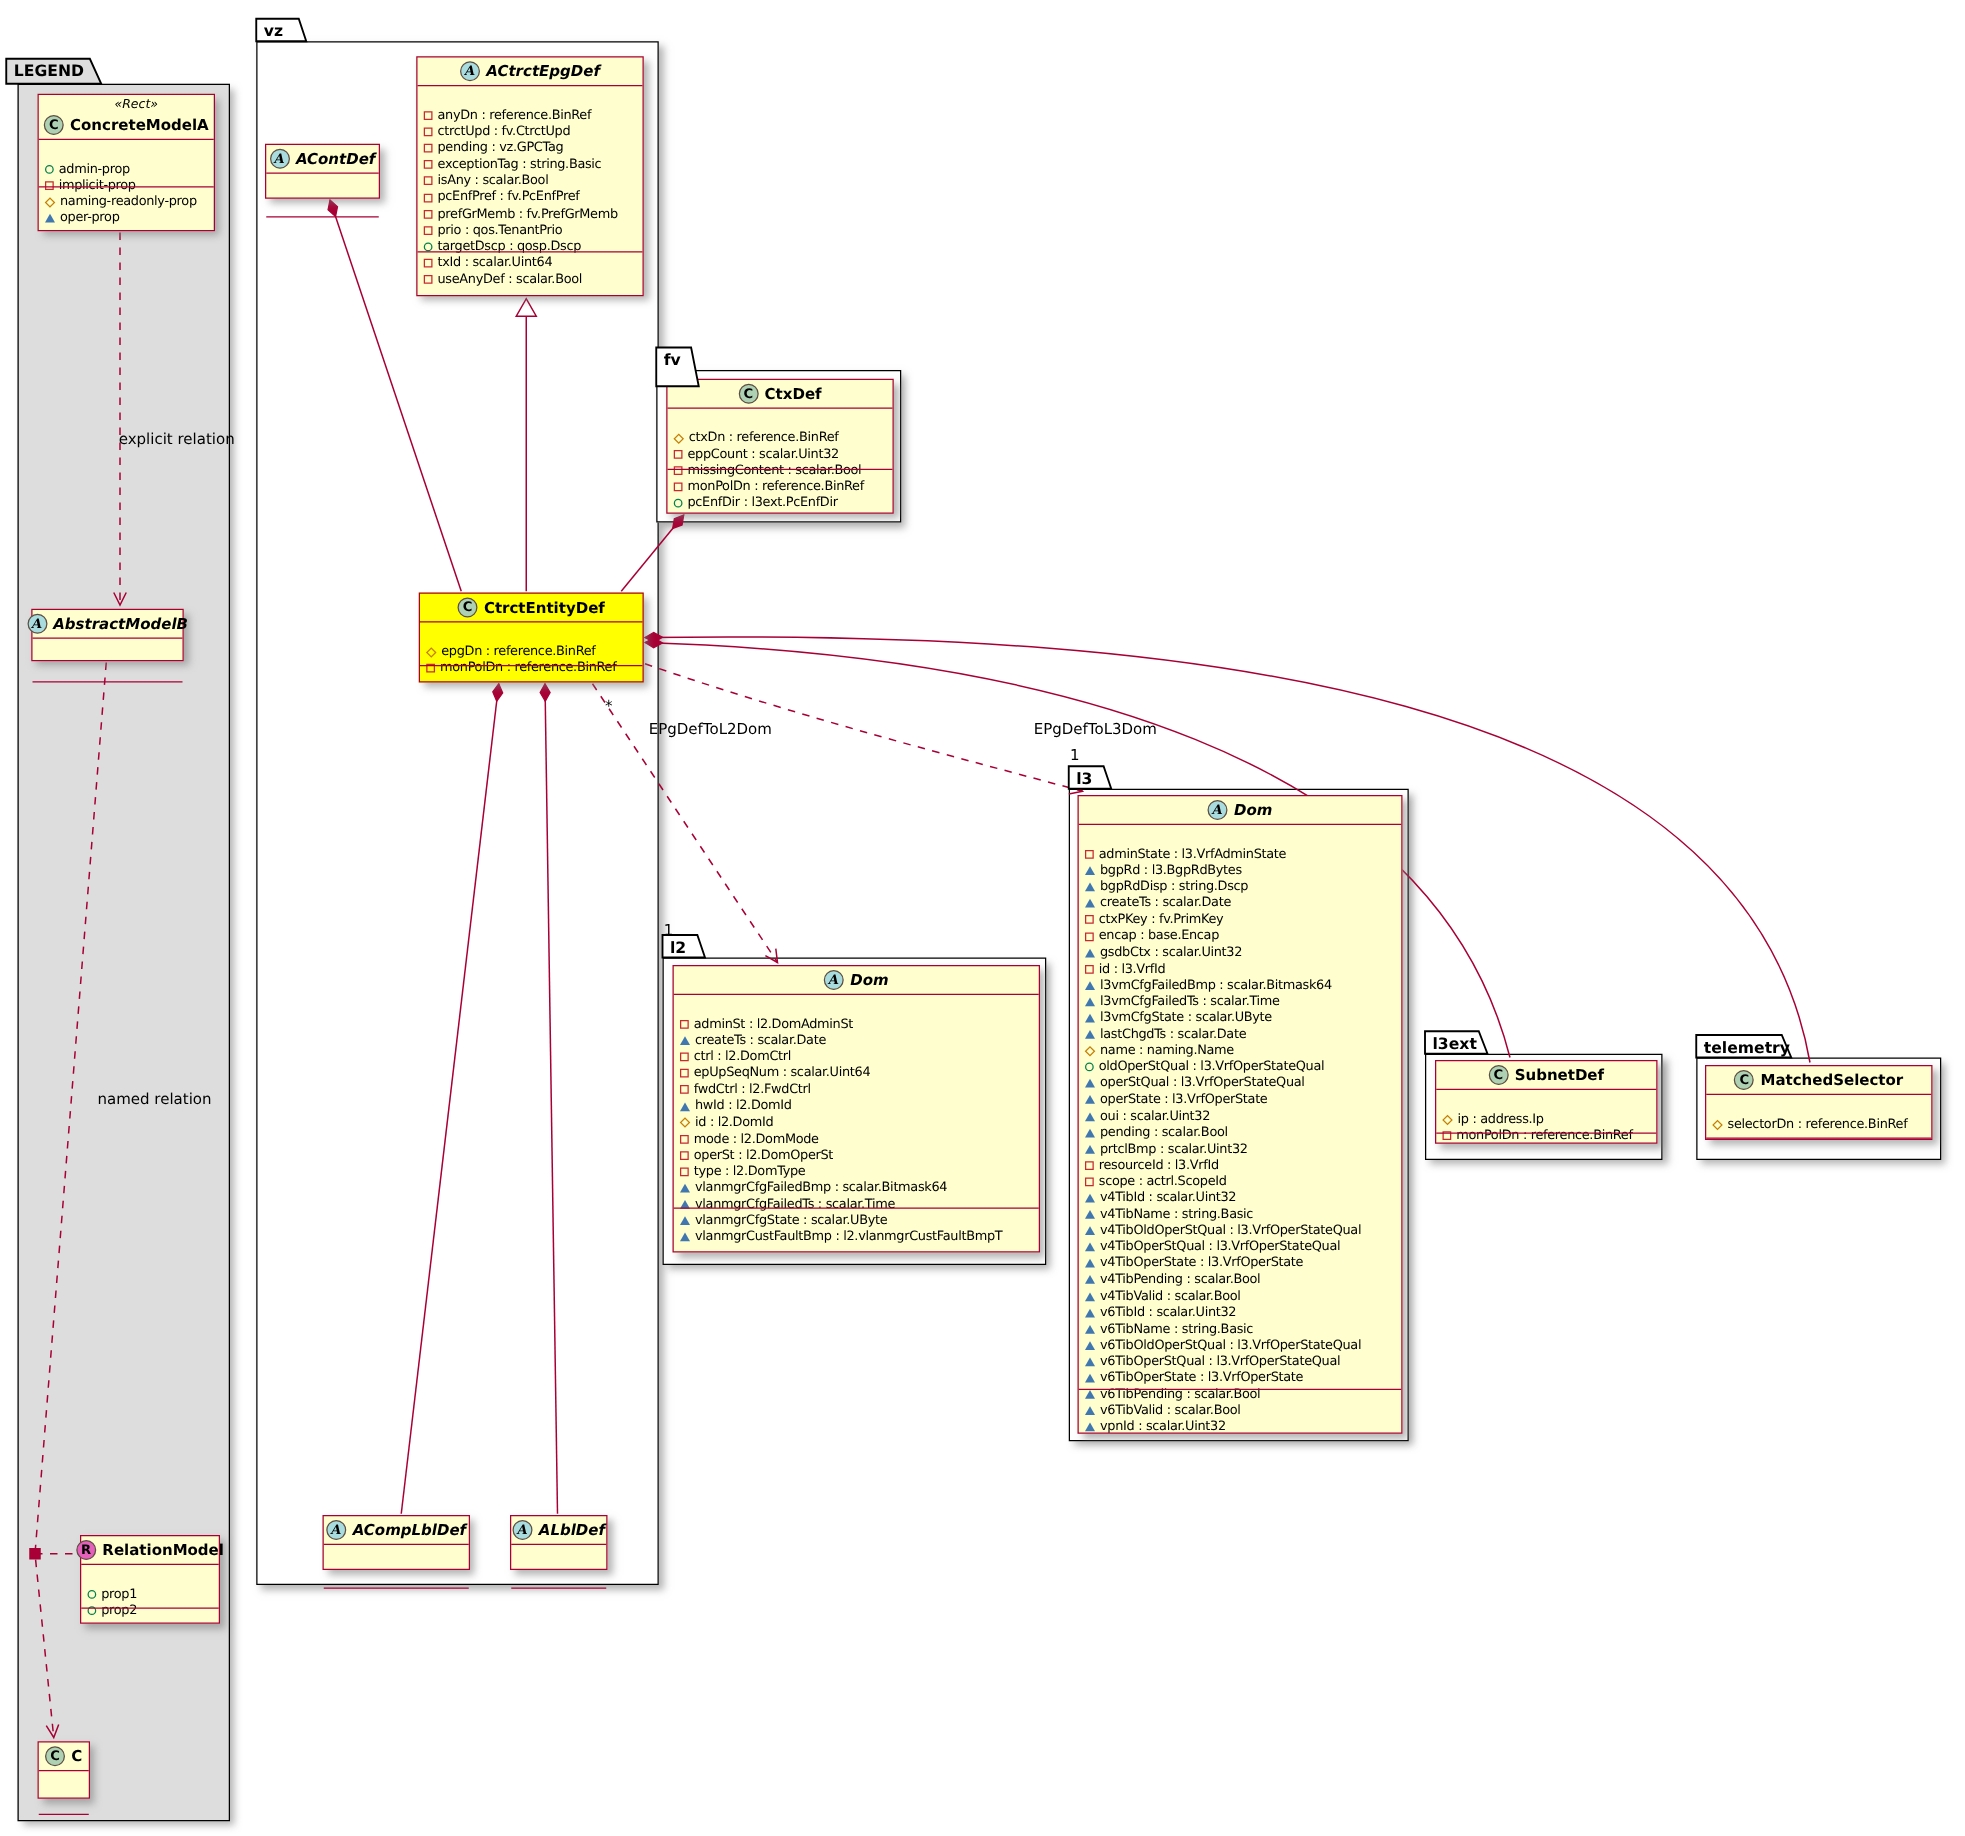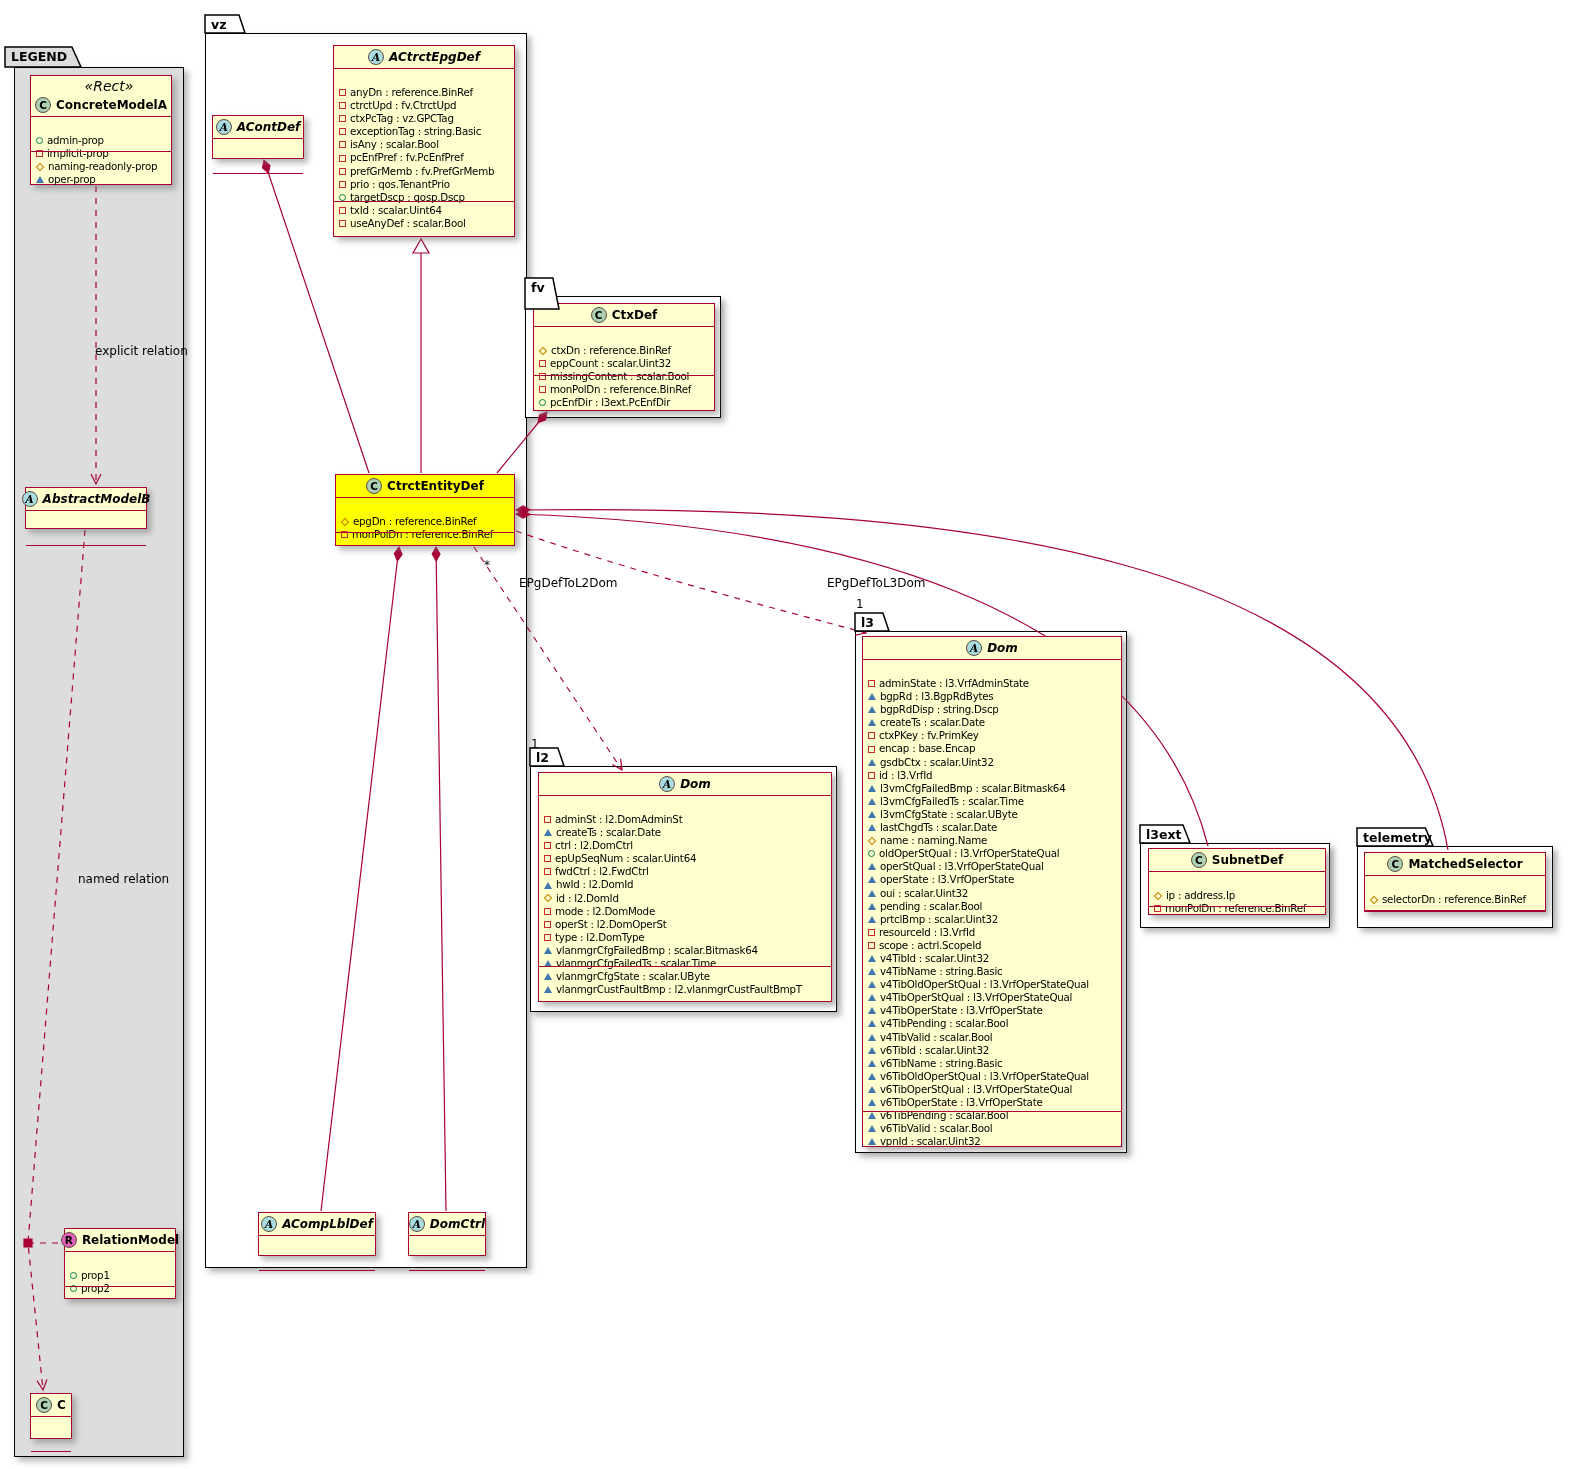--- a/index.html
+++ b/index.html
@@ -15,21 +15,21 @@
   .pkg-tab polygon { fill:#ffffff; stroke:#000; stroke-width:1.5; vector-effect:non-scaling-stroke; }
   .pkg-tab.legend polygon { fill:#DDDDDD; }
   .pkg-tab .tab-label { position:relative; display:inline-block; padding:2px 12px 2px 6px; }
 
   
   #edge-layer { position:absolute; left:0; top:0; width:1572px; height:1469px; pointer-events:none; z-index:2; }
 
   
   .uml-class { position:absolute; display:flex; flex-direction:column; background:#FEFECE; border:1.5px solid #A80036; box-shadow:4px 4px 6px rgba(120,120,120,0.55); z-index:4; }
   .uml-class.highlight { background:#FFFF00; }
-  .cls-stereo { text-align:center; font-style:italic; font-size:14px; padding-top:2px;padding-left:16px; }
+  .cls-stereo { text-align:center; font-style:italic; font-size:10px; padding-top:2px;padding-left:16px; }
   .cls-title { display:flex; align-items:center; justify-content:center; gap:5px; padding:3px 6px; min-height:22px; }
   .cls-name { font-weight:bold; font-size:12px; white-space:nowrap; }
   .abstract .cls-name { font-style:italic; }
   .spot { flex:none; width:16px; height:16px; border-radius:50%; border:1px solid #5e4e42; text-align:center; line-height:14.5px; font-size:10.5px; font-weight:bold; }
   .spot-C { background:#ADD1B2; }
   .spot-A { background:#A9DCDF; font-style:italic; font-family:"DejaVu Serif", serif; }
   .spot-R { background:#E560BA; }
   .compartment { border-top:1px solid #A80036; padding:17px 5px; min-height:8px; }
   .compartment.methods { flex:1; }
   .prop { display:flex; align-items:center; line-height:13.1px; white-space:nowrap; font-size:10.3px; letter-spacing:-0.25px; }
@@ -206,21 +206,21 @@
         <div class="prop">
           <span class="picon square"></span>
           <span class="ptext">anyDn : reference.BinRef</span>
         </div>
         <div class="prop">
           <span class="picon square"></span>
           <span class="ptext">ctrctUpd : fv.CtrctUpd</span>
         </div>
         <div class="prop">
           <span class="picon square"></span>
-          <span class="ptext">ctxPcTag : vz.GPCTag</span>
+          <span class="ptext">pending : vz.GPCTag</span>
         </div>
         <div class="prop">
           <span class="picon square"></span>
           <span class="ptext">exceptionTag : string.Basic</span>
         </div>
         <div class="prop">
           <span class="picon square"></span>
           <span class="ptext">isAny : scalar.Bool</span>
         </div>
         <div class="prop">
@@ -274,21 +274,21 @@
       <span class="spot spot-A">A</span>
       <span class="cls-name">ACompLblDef</span>
     </div>
     <div class="compartment fields"></div>
     <div class="compartment methods"></div>
   </div>
 
   <div class="uml-class abstract" style="left:408px;top:1212px;width:78px;height:44px;">
     <div class="cls-title">
       <span class="spot spot-A">A</span>
-      <span class="cls-name">DomCtrl</span>
+      <span class="cls-name">ALblDef</span>
     </div>
     <div class="compartment fields"></div>
     <div class="compartment methods"></div>
   </div>
 
   <div class="uml-class" style="left:533px;top:303px;width:182px;height:108px;">
     <div class="cls-title">
       <span class="spot spot-C">C</span>
       <span class="cls-name">CtxDef</span>
     </div>

